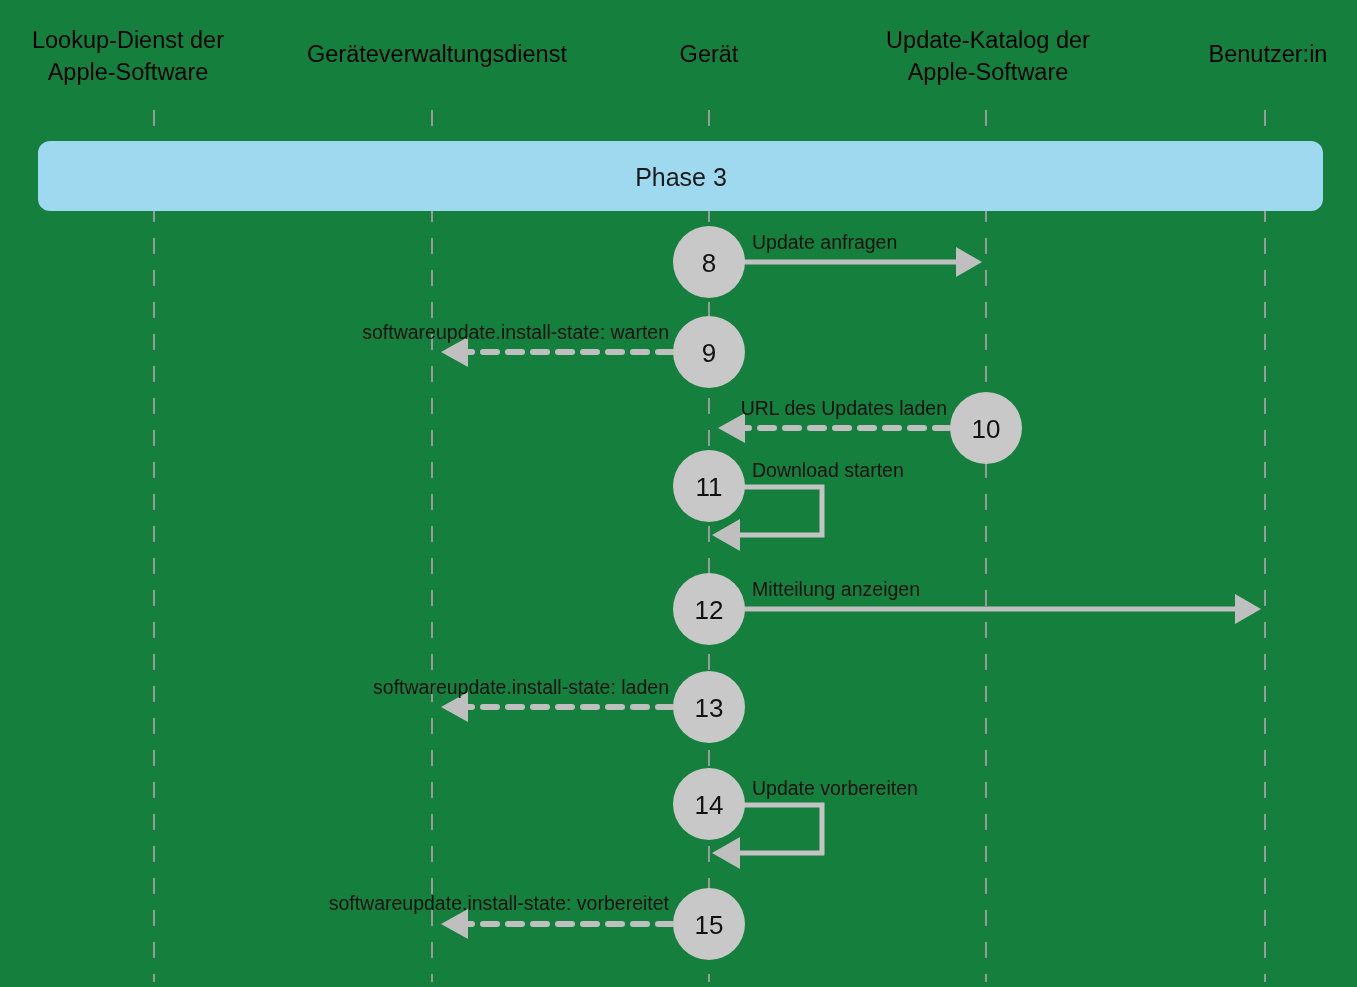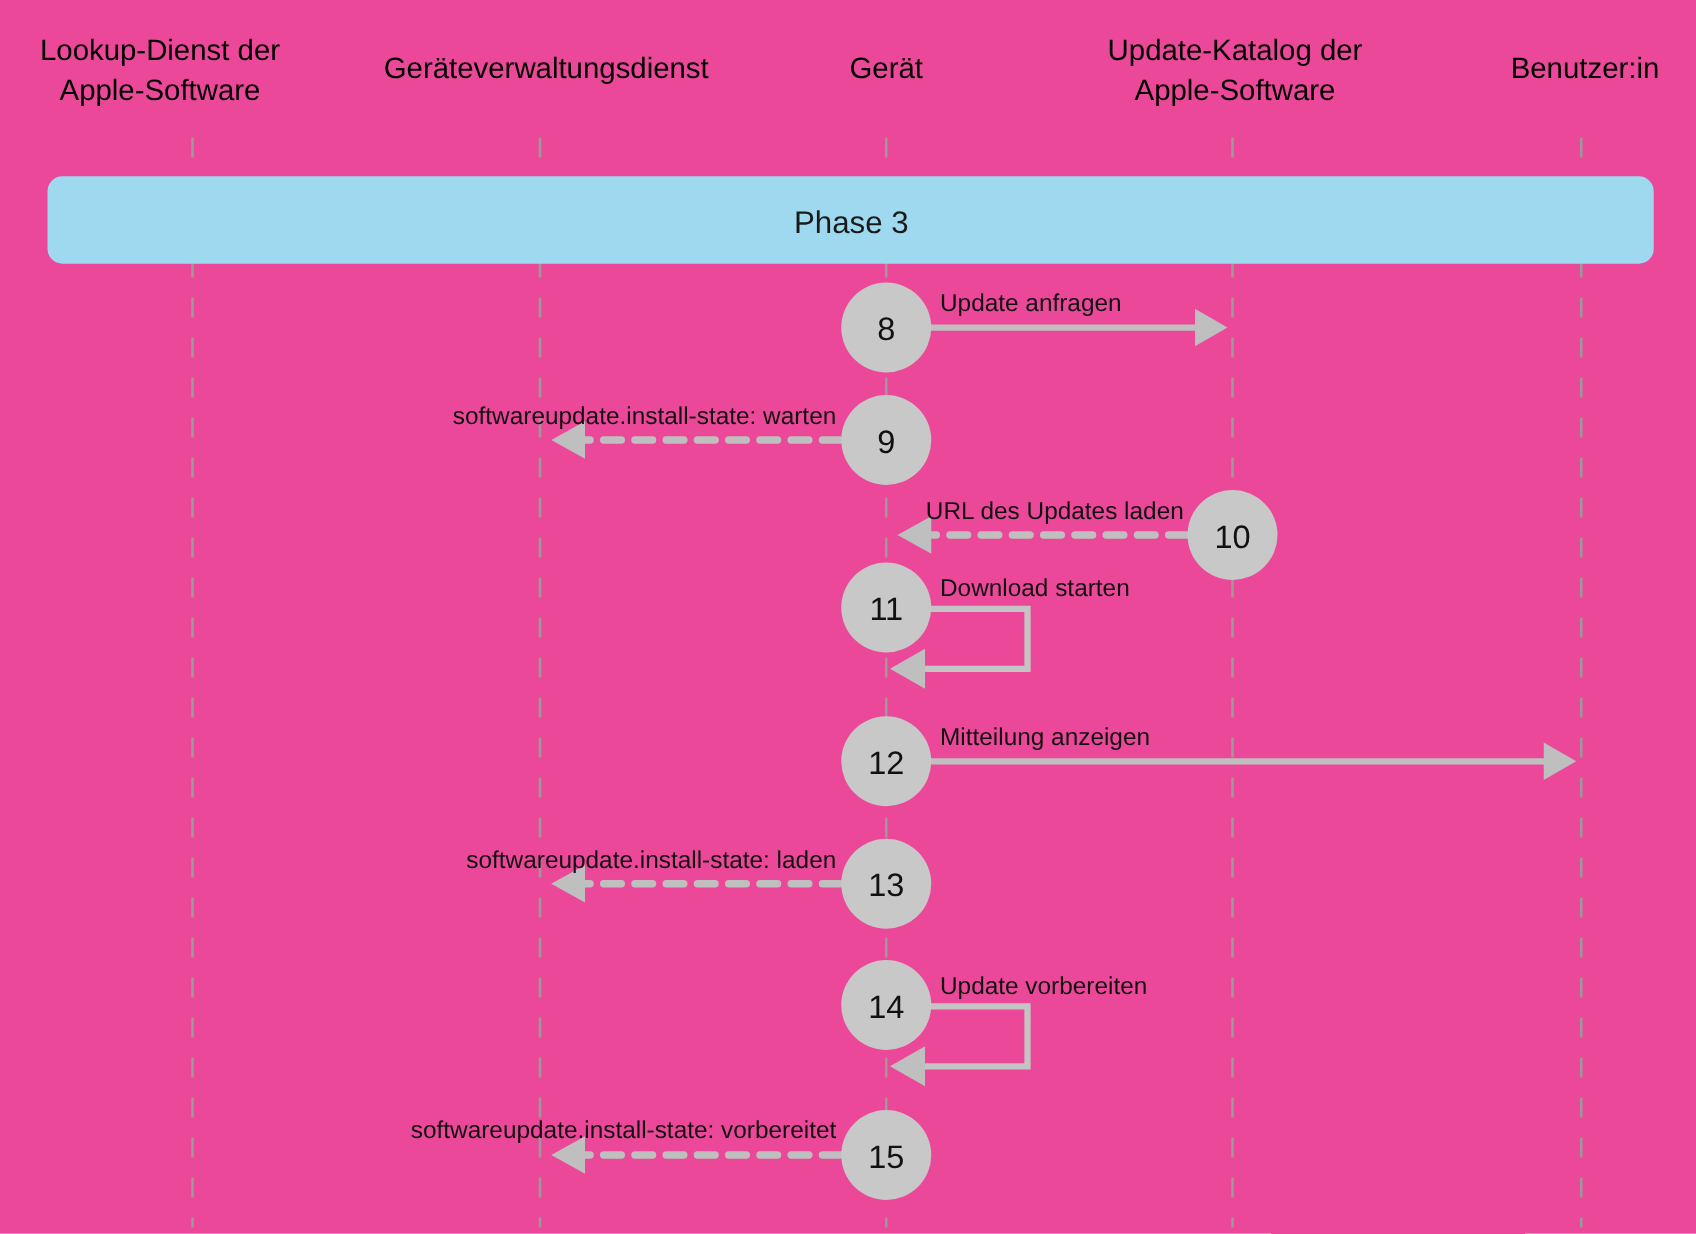--- a/index.html
+++ b/index.html
@@ -9,21 +9,21 @@
   }
   body {
     font-family: "Liberation Sans", sans-serif;
     -webkit-font-smoothing: antialiased;
   }
   #diagram-root {
     position: relative;
     width: 1357px;
     height: 987px;
     overflow: hidden;
-    background: #ec4899;
+    background: #15803d;
   }
   #diagram-svg {
     position: absolute;
     left: 0;
     top: 0;
     width: 1357px;
     height: 987px;
     display: block;
   }
   .actor-label {

